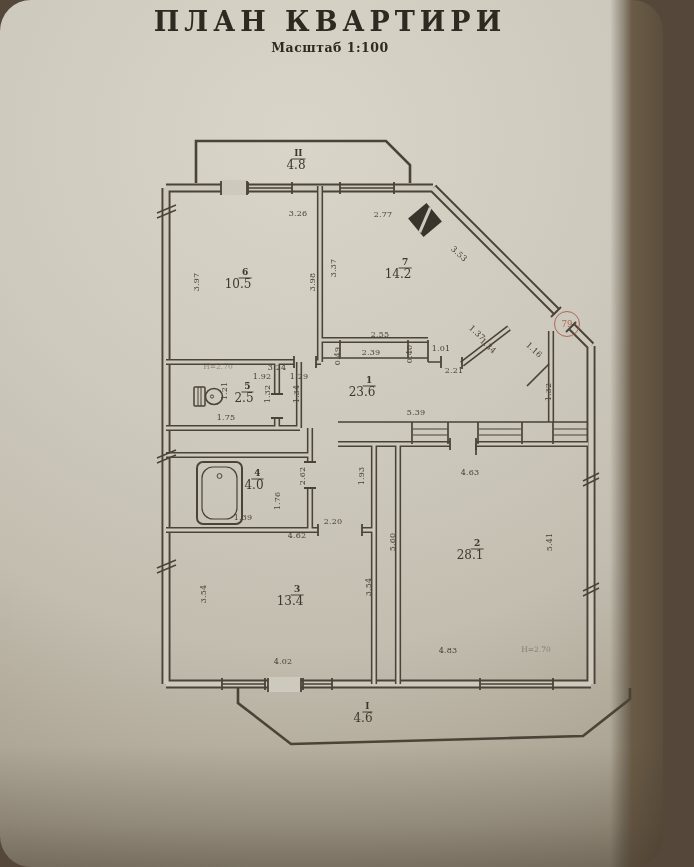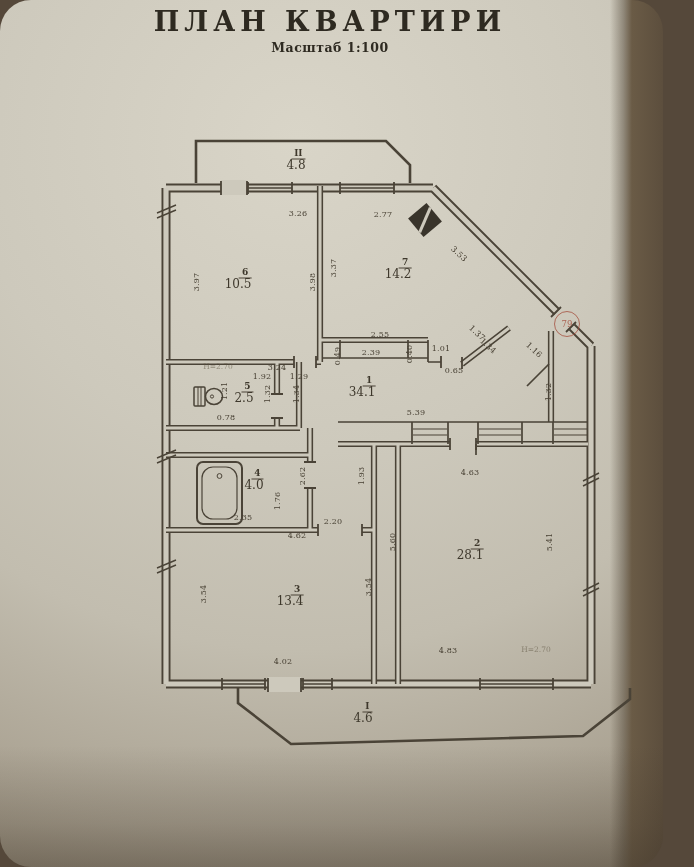--- a/index.html
+++ b/index.html
@@ -96,21 +96,21 @@
         <div class="room" style="left: 398px; top: 268px;">
           <div class="rn">7</div>
           <div class="ra">14.2</div>
         </div>
         <div class="room" style="left: 244px; top: 392px;">
           <div class="rn">5</div>
           <div class="ra">2.5</div>
         </div>
         <div class="room" style="left: 362px; top: 386px;">
           <div class="rn">1</div>
-          <div class="ra">34.1</div>
+          <div class="ra">23.6</div>
         </div>
         <div class="room" style="left: 254px; top: 479px;">
           <div class="rn">4</div>
           <div class="ra">4.0</div>
         </div>
         <div class="room" style="left: 290px; top: 595px;">
           <div class="rn">3</div>
           <div class="ra">13.4</div>
         </div>
         <div class="room" style="left: 470px; top: 549px;">
@@ -126,37 +126,37 @@
         <div class="dim" style="left: 196px; top: 282px; transform: translate(-50%, -50%) rotate(-90deg);">3.97</div>
         <div class="dim" style="left: 312px; top: 282px; transform: translate(-50%, -50%) rotate(-90deg);">3.98</div>
         <div class="dim" style="left: 333px; top: 268px; transform: translate(-50%, -50%) rotate(-90deg);">3.37</div>
         <div class="dim" style="left: 459px; top: 254px; transform: translate(-50%, -50%) rotate(43deg);">3.53</div>
         <div class="dim" style="left: 277px; top: 367px; transform: translate(-50%, -50%) rotate(0deg);">3.24</div>
         <div class="dim" style="left: 262px; top: 376px; transform: translate(-50%, -50%) rotate(0deg);">1.92</div>
         <div class="dim" style="left: 299px; top: 376px; transform: translate(-50%, -50%) rotate(0deg);">1.29</div>
         <div class="dim" style="left: 224px; top: 391px; transform: translate(-50%, -50%) rotate(-90deg);">1.21</div>
         <div class="dim" style="left: 267px; top: 394px; transform: translate(-50%, -50%) rotate(-90deg);">1.32</div>
         <div class="dim" style="left: 296px; top: 394px; transform: translate(-50%, -50%) rotate(-90deg);">1.34</div>
-        <div class="dim" style="left: 226px; top: 417px; transform: translate(-50%, -50%) rotate(0deg);">0.78</div>
+        <div class="dim" style="left: 226px; top: 417px; transform: translate(-50%, -50%) rotate(0deg);">1.75</div>
         <div class="dim" style="left: 373px; top: 334px; transform: translate(-50%, -50%) rotate(0deg); margin-left: 7px;">2.55</div>
         <div class="dim" style="left: 371px; top: 352px; transform: translate(-50%, -50%) rotate(0deg);">2.39</div>
         <div class="dim" style="left: 337px; top: 356px; transform: translate(-50%, -50%) rotate(-90deg);">0.49</div>
         <div class="dim" style="left: 409px; top: 354px; transform: translate(-50%, -50%) rotate(-90deg);">0.40</div>
         <div class="dim" style="left: 441px; top: 348px; transform: translate(-50%, -50%) rotate(0deg);">1.01</div>
-        <div class="dim" style="left: 454px; top: 370px; transform: translate(-50%, -50%) rotate(0deg);">0.65</div>
+        <div class="dim" style="left: 454px; top: 370px; transform: translate(-50%, -50%) rotate(0deg);">2.21</div>
         <div class="dim" style="left: 477px; top: 333px; transform: translate(-50%, -50%) rotate(43deg);">1.37</div>
         <div class="dim" style="left: 488px; top: 346px; transform: translate(-50%, -50%) rotate(43deg);">1.34</div>
         <div class="dim" style="left: 534px; top: 350px; transform: translate(-50%, -50%) rotate(43deg);">1.16</div>
         <div class="dim" style="left: 548px; top: 392px; transform: translate(-50%, -50%) rotate(-90deg);">1.32</div>
         <div class="dim" style="left: 416px; top: 412px; transform: translate(-50%, -50%) rotate(0deg);">5.39</div>
         <div class="dim" style="left: 470px; top: 452px; transform: translate(-50%, -50%) rotate(0deg); margin-top: 20px;">4.63</div>
         <div class="dim" style="left: 302px; top: 476px; transform: translate(-50%, -50%) rotate(-90deg);">2.62</div>
         <div class="dim" style="left: 361px; top: 476px; transform: translate(-50%, -50%) rotate(-90deg);">1.93</div>
         <div class="dim" style="left: 277px; top: 501px; transform: translate(-50%, -50%) rotate(-90deg);">1.76</div>
-        <div class="dim" style="left: 243px; top: 517px; transform: translate(-50%, -50%) rotate(0deg);">2.35</div>
+        <div class="dim" style="left: 243px; top: 517px; transform: translate(-50%, -50%) rotate(0deg);">1.39</div>
         <div class="dim" style="left: 333px; top: 513px; transform: translate(-50%, -50%) rotate(0deg); margin-top: 8px;">2.20</div>
         <div class="dim" style="left: 297px; top: 535px; transform: translate(-50%, -50%) rotate(0deg);">4.62</div>
         <div class="dim" style="left: 392px; top: 542px; transform: translate(-50%, -50%) rotate(-90deg);">5.60</div>
         <div class="dim" style="left: 549px; top: 542px; transform: translate(-50%, -50%) rotate(-90deg);">5.41</div>
         <div class="dim" style="left: 203px; top: 594px; transform: translate(-50%, -50%) rotate(-90deg);">3.54</div>
         <div class="dim" style="left: 368px; top: 587px; transform: translate(-50%, -50%) rotate(-90deg);">3.54</div>
         <div class="dim" style="left: 283px; top: 661px; transform: translate(-50%, -50%) rotate(0deg);">4.02</div>
         <div class="dim" style="left: 448px; top: 650px; transform: translate(-50%, -50%) rotate(0deg);">4.83</div>
         <div class="note" style="left: 218px; top: 366px;">Н=2.70</div>
         <div class="note" style="left: 536px; top: 649px;">Н=2.70</div>

